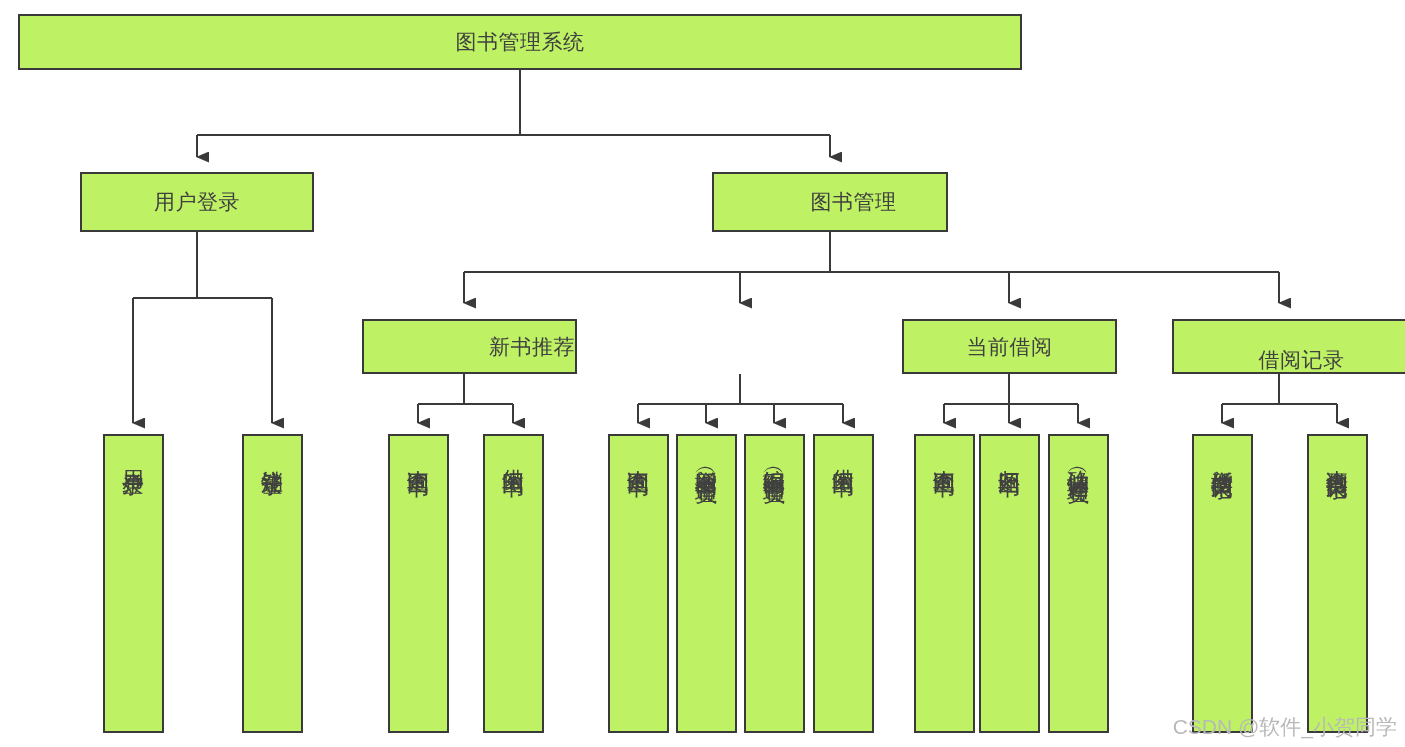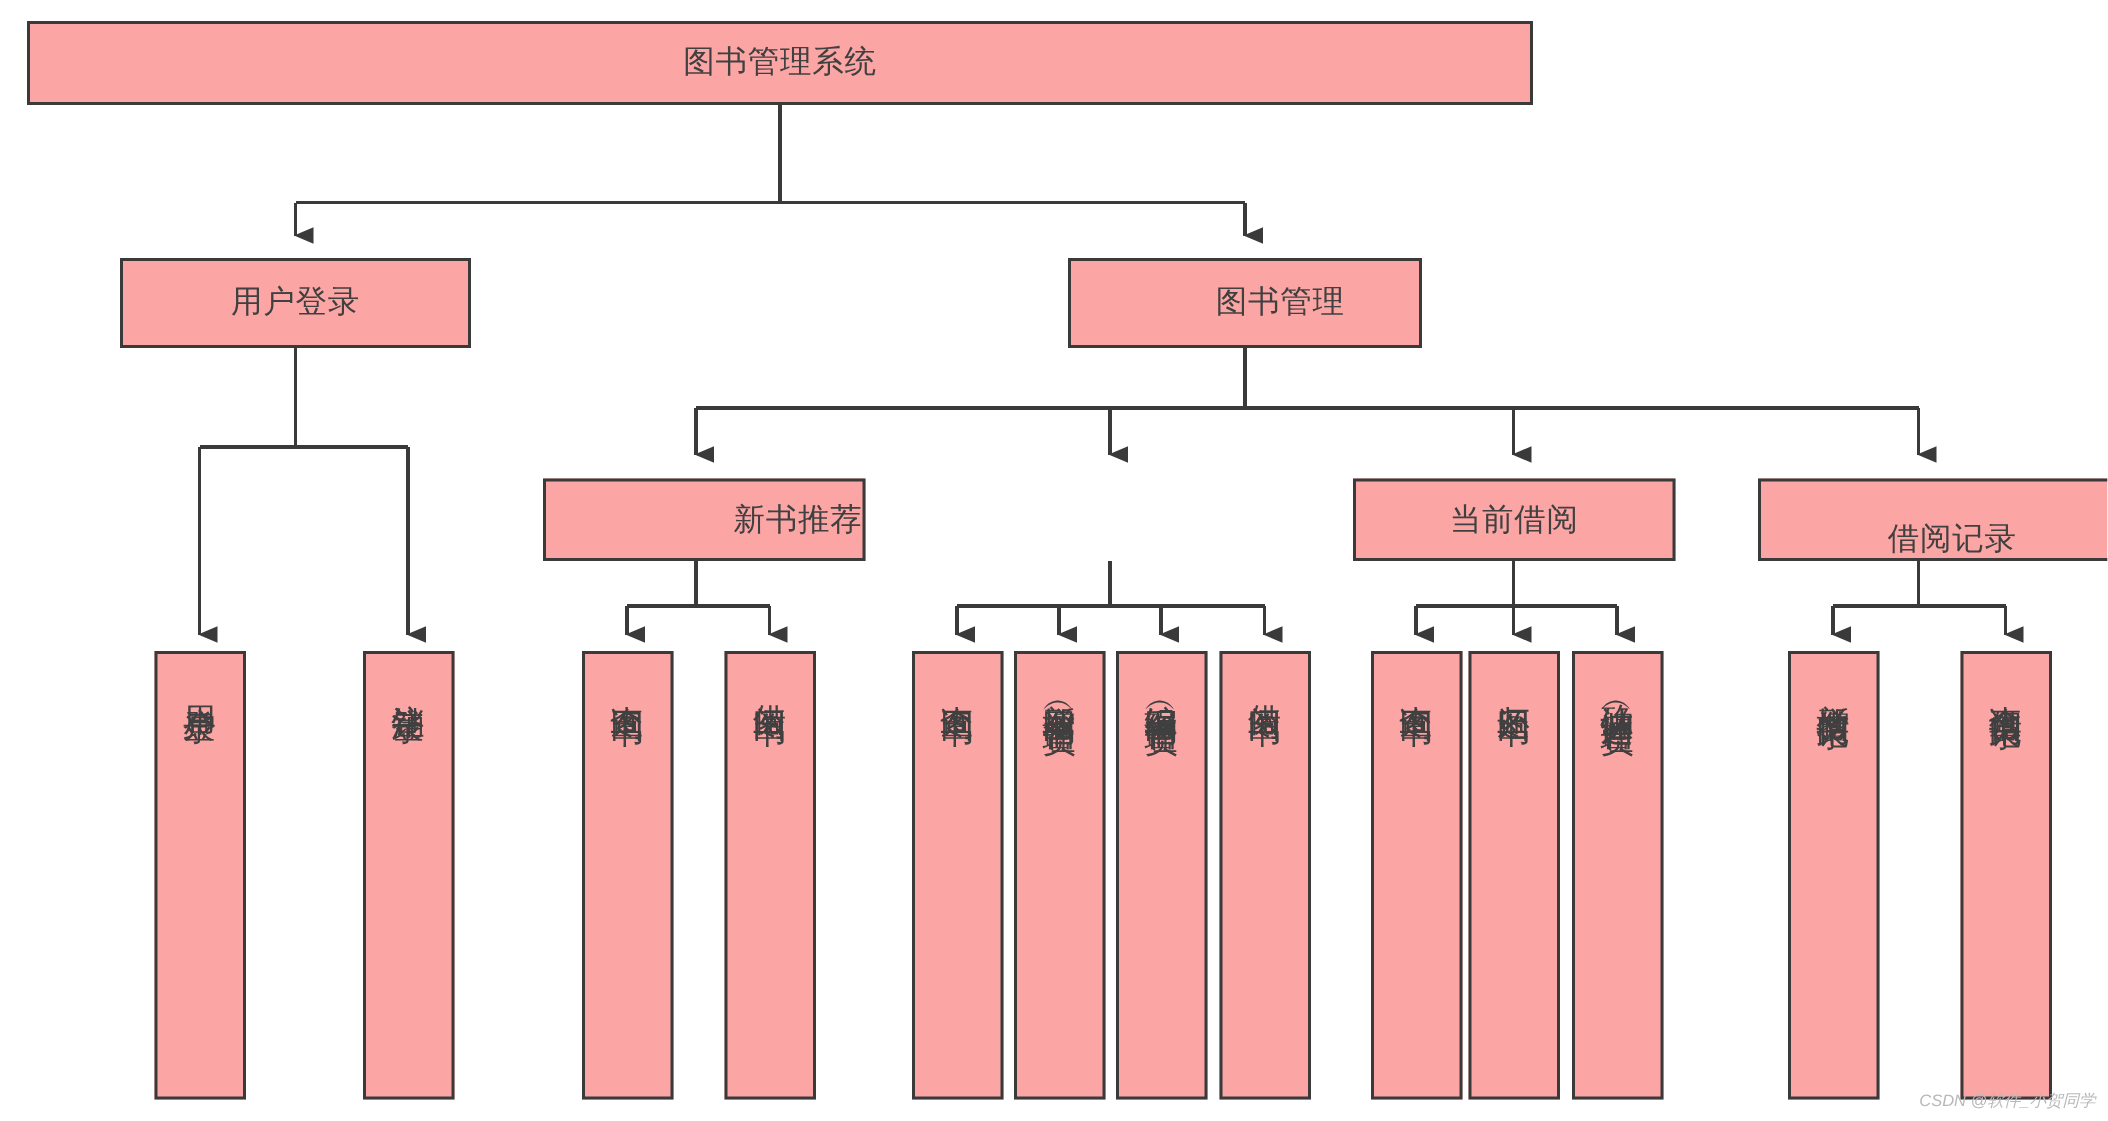--- a/index.html
+++ b/index.html
@@ -22,21 +22,21 @@
     position: absolute;
     left: 0;
     top: 0;
     width: 1405px;
     height: 747px;
     pointer-events: none;
   }
   .node {
     position: absolute;
     box-sizing: border-box;
-    background: #fca5a5;
+    background: #bef264;
     border: 2px solid #3a3a3a;
     display: flex;
     align-items: center;
     justify-content: center;
     color: #404040;
     z-index: 2;
   }
   .node-label {
     display: block;
     text-align: center;
@@ -58,26 +58,25 @@
     text-orientation: upright;
     font-size: 22px;
     line-height: 1.05;
     letter-spacing: 2px;
     white-space: nowrap;
   }
   #watermark {
     position: absolute;
     right: 8px;
     bottom: 6px;
-    font-size: 11px;
+    font-size: 21px;
     color: #b9b9b9;
     z-index: 5;
     white-space: nowrap;
     font-family: "Liberation Sans", "DejaVu Sans", sans-serif;
-    font-style: italic;
   }
 </style>
 </head>
 <body>
 
 <div id="diagram-root">
 
   <svg id="edge-layer" viewBox="0 0 1405 747" width="1405" height="747" xmlns="http://www.w3.org/2000/svg">
     <defs>
       <marker id="arrowhead" markerWidth="11" markerHeight="13" refX="5.5" refY="12" orient="auto" markerUnits="userSpaceOnUse">

